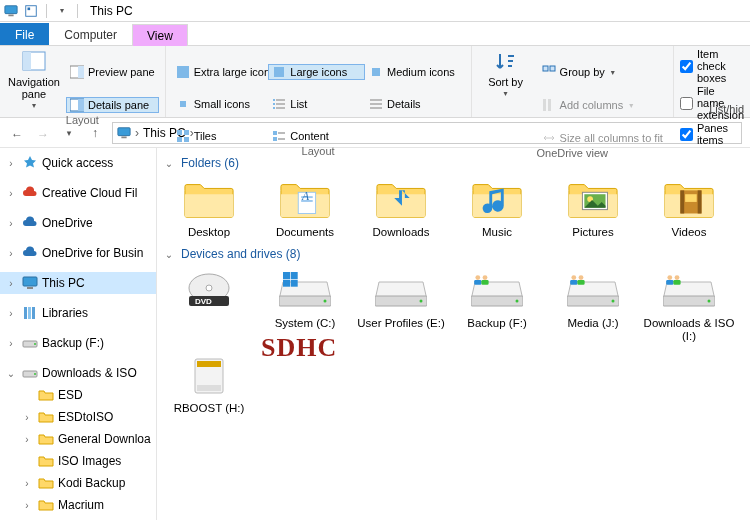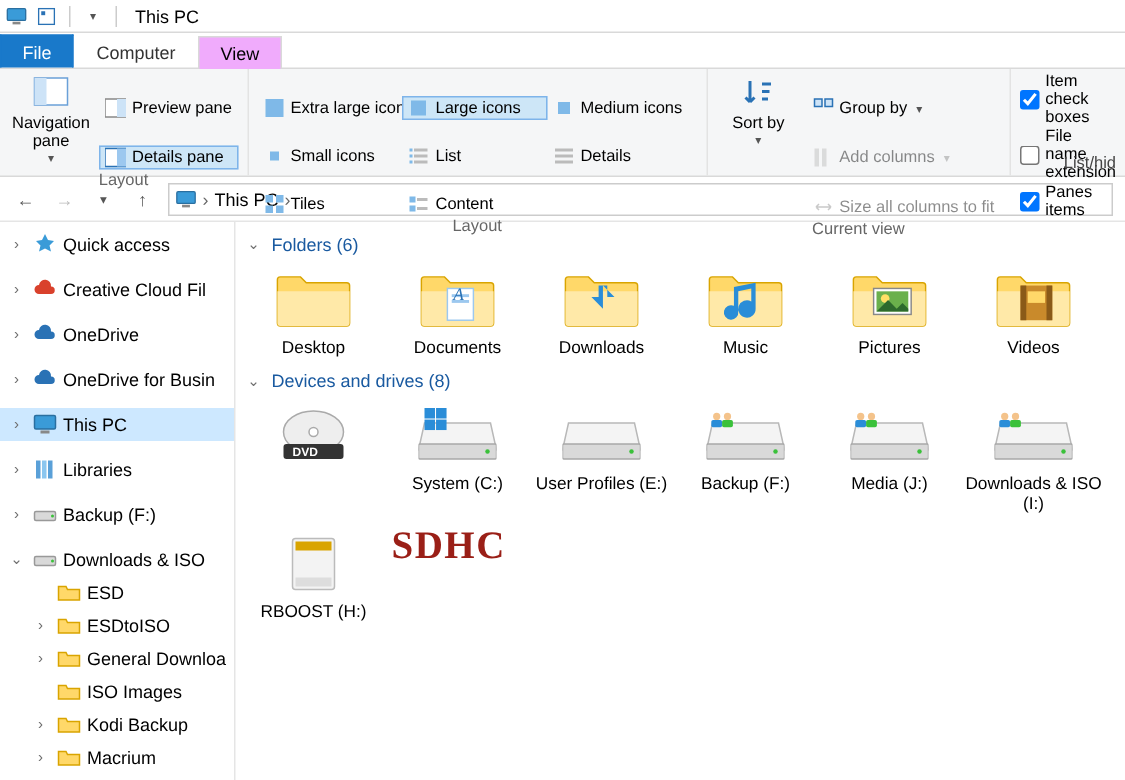--- a/index.html
+++ b/index.html
@@ -240,21 +240,21 @@
             <span style="font-size:8px;color:#888;margin-left:2px">▾</span>
           </div>
         <div class="rbtn-small" style="opacity:.45">
             <svg class="ico" viewBox="0 0 14 14">
               <path d="M2 7h10M2 7l2-2M2 7l2 2M12 7l-2-2M12 7l-2 2" stroke="#888" fill="none"></path>
             </svg>
             <span>Size all columns to fit</span>
           </div>
       </div>
     </div>
-    <div class="rgroup-label">Current view</div>
+    <div class="rgroup-label">OneDrive view</div>
   </div>
 
   <div class="rgroup" style="border-right:none">
     <div class="rgroup-body">
       <div class="stack">
         <label class="check">
             <input type="checkbox" checked="" style="">
             <span>Item check boxes</span>
           </label>
         <label class="check">
@@ -596,16 +596,16 @@
         <div class="tile">
           <div class="icon-slot">
             <svg class="drive-svg" viewBox="0 0 52 38">
               <rect x="12" y="2" width="28" height="34" rx="2" fill="#f3f3f3" stroke="#bbb"></rect>
               <rect x="14" y="4" width="24" height="6" fill="#d9a400"></rect>
               <rect x="14" y="28" width="24" height="6" fill="#ddd"></rect>
             </svg>
           </div>
           <span>RBOOST (H:)</span>
         </div>
-        <div class="sdhc-label" style="position: absolute; left: 100px; top: 86px;">SDHC</div>
+        <div class="sdhc-label" style="position: absolute; left: 100px; top: 70px;">SDHC</div>
       </div>
   </div>
 </div>
 
 </body></html>

